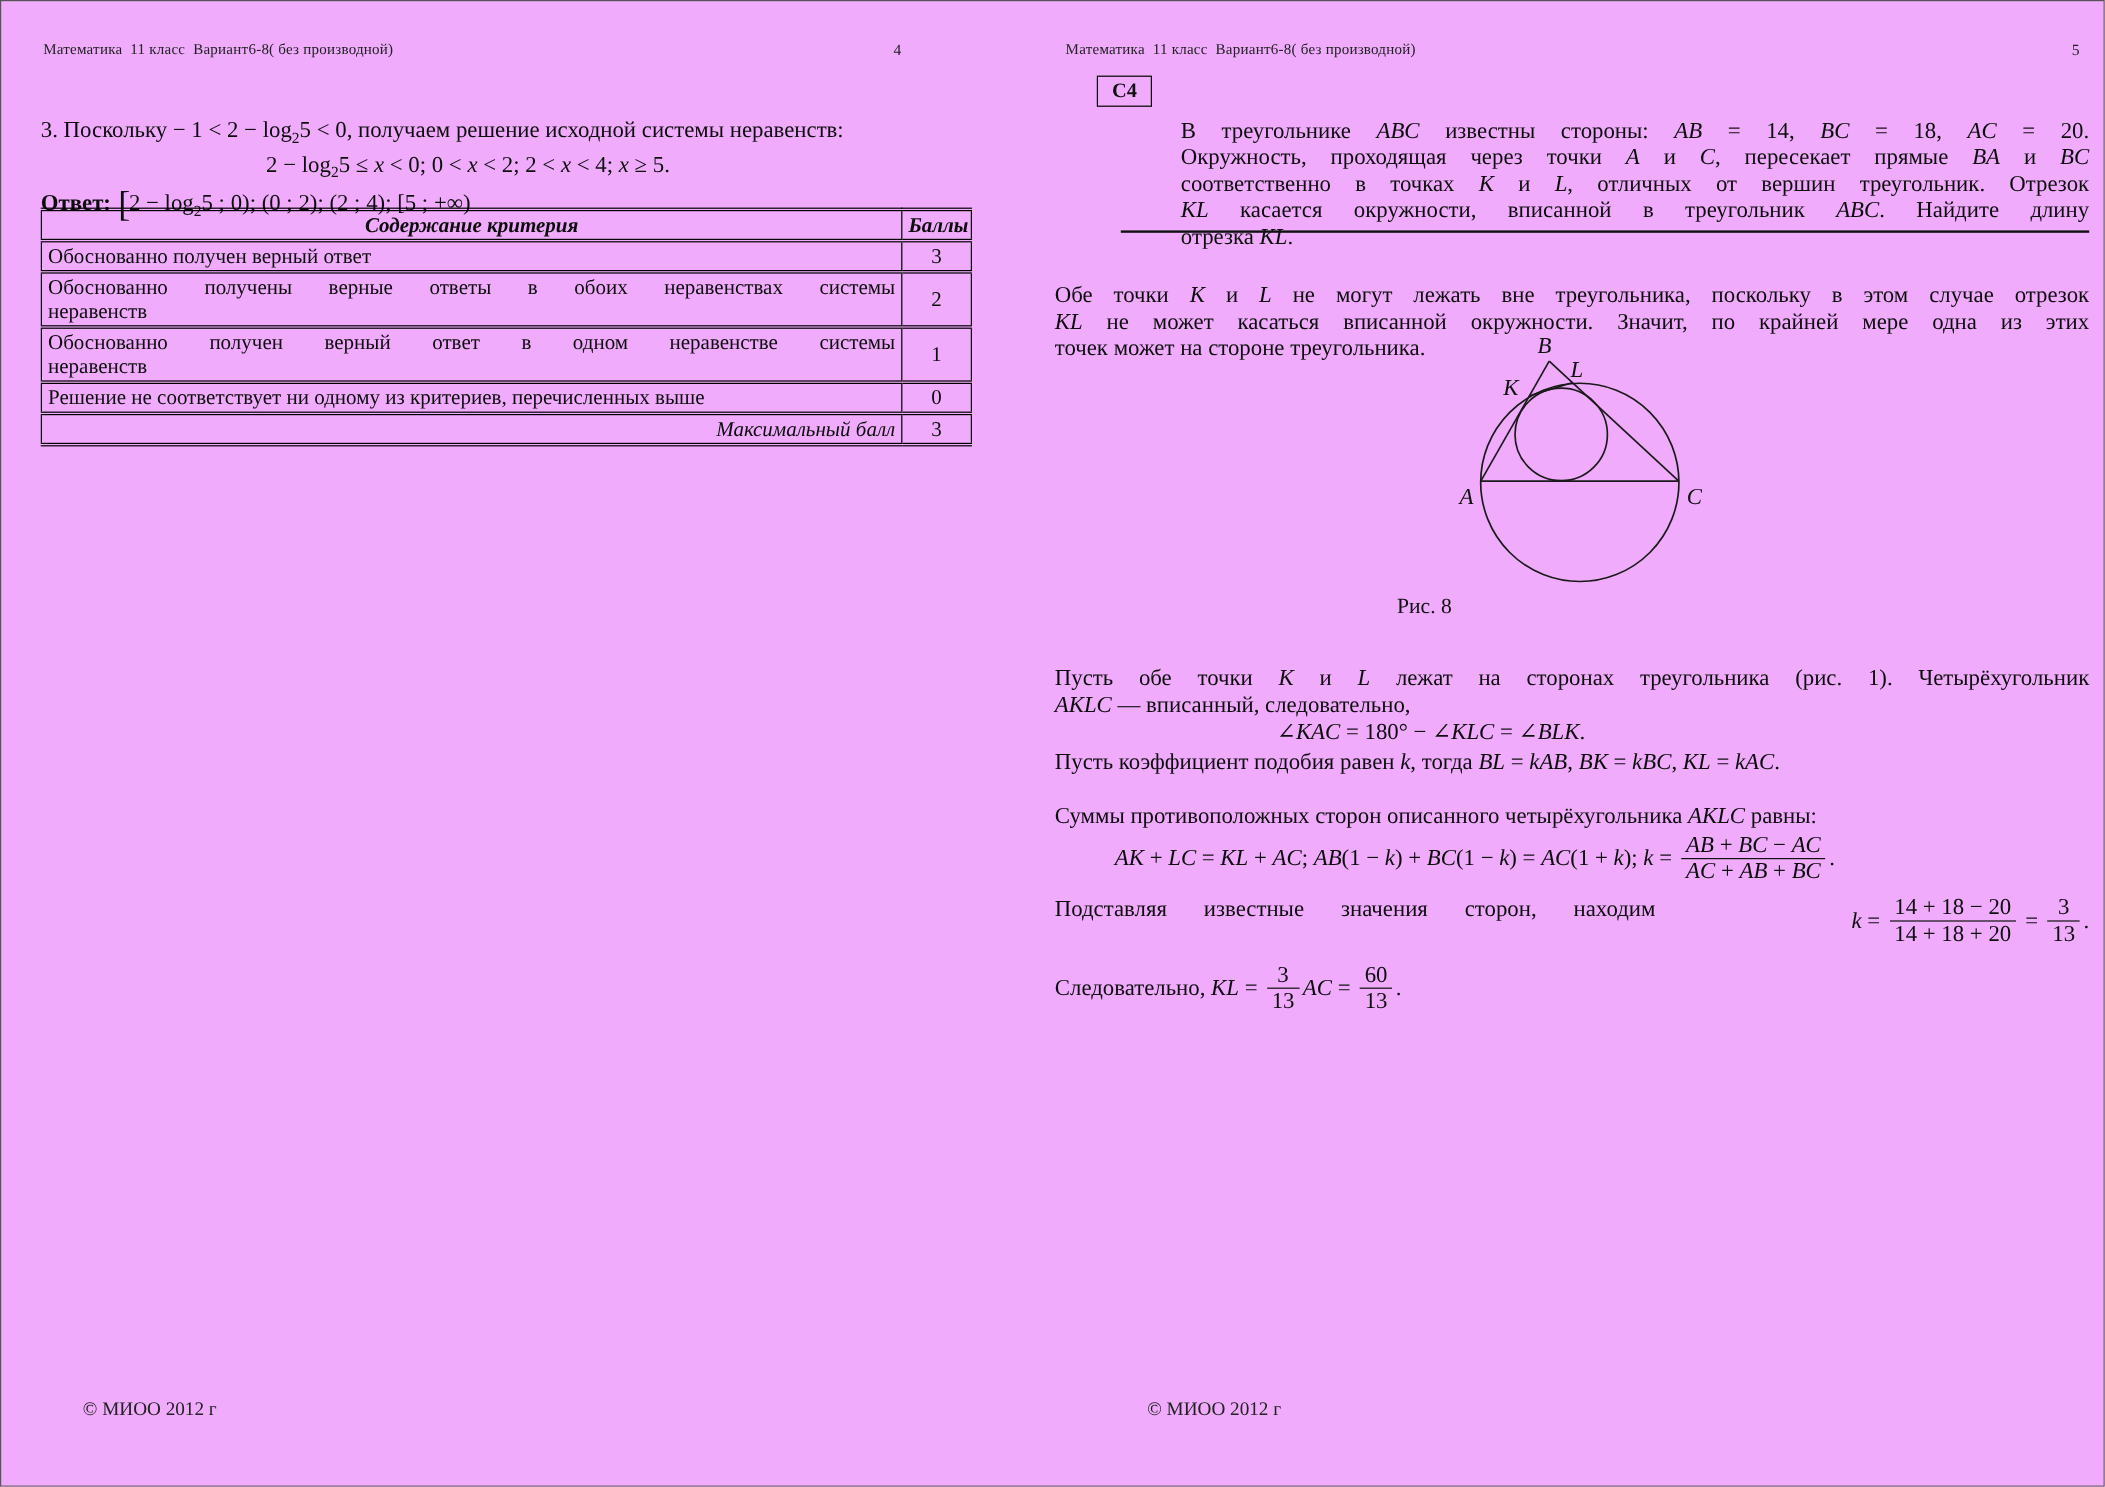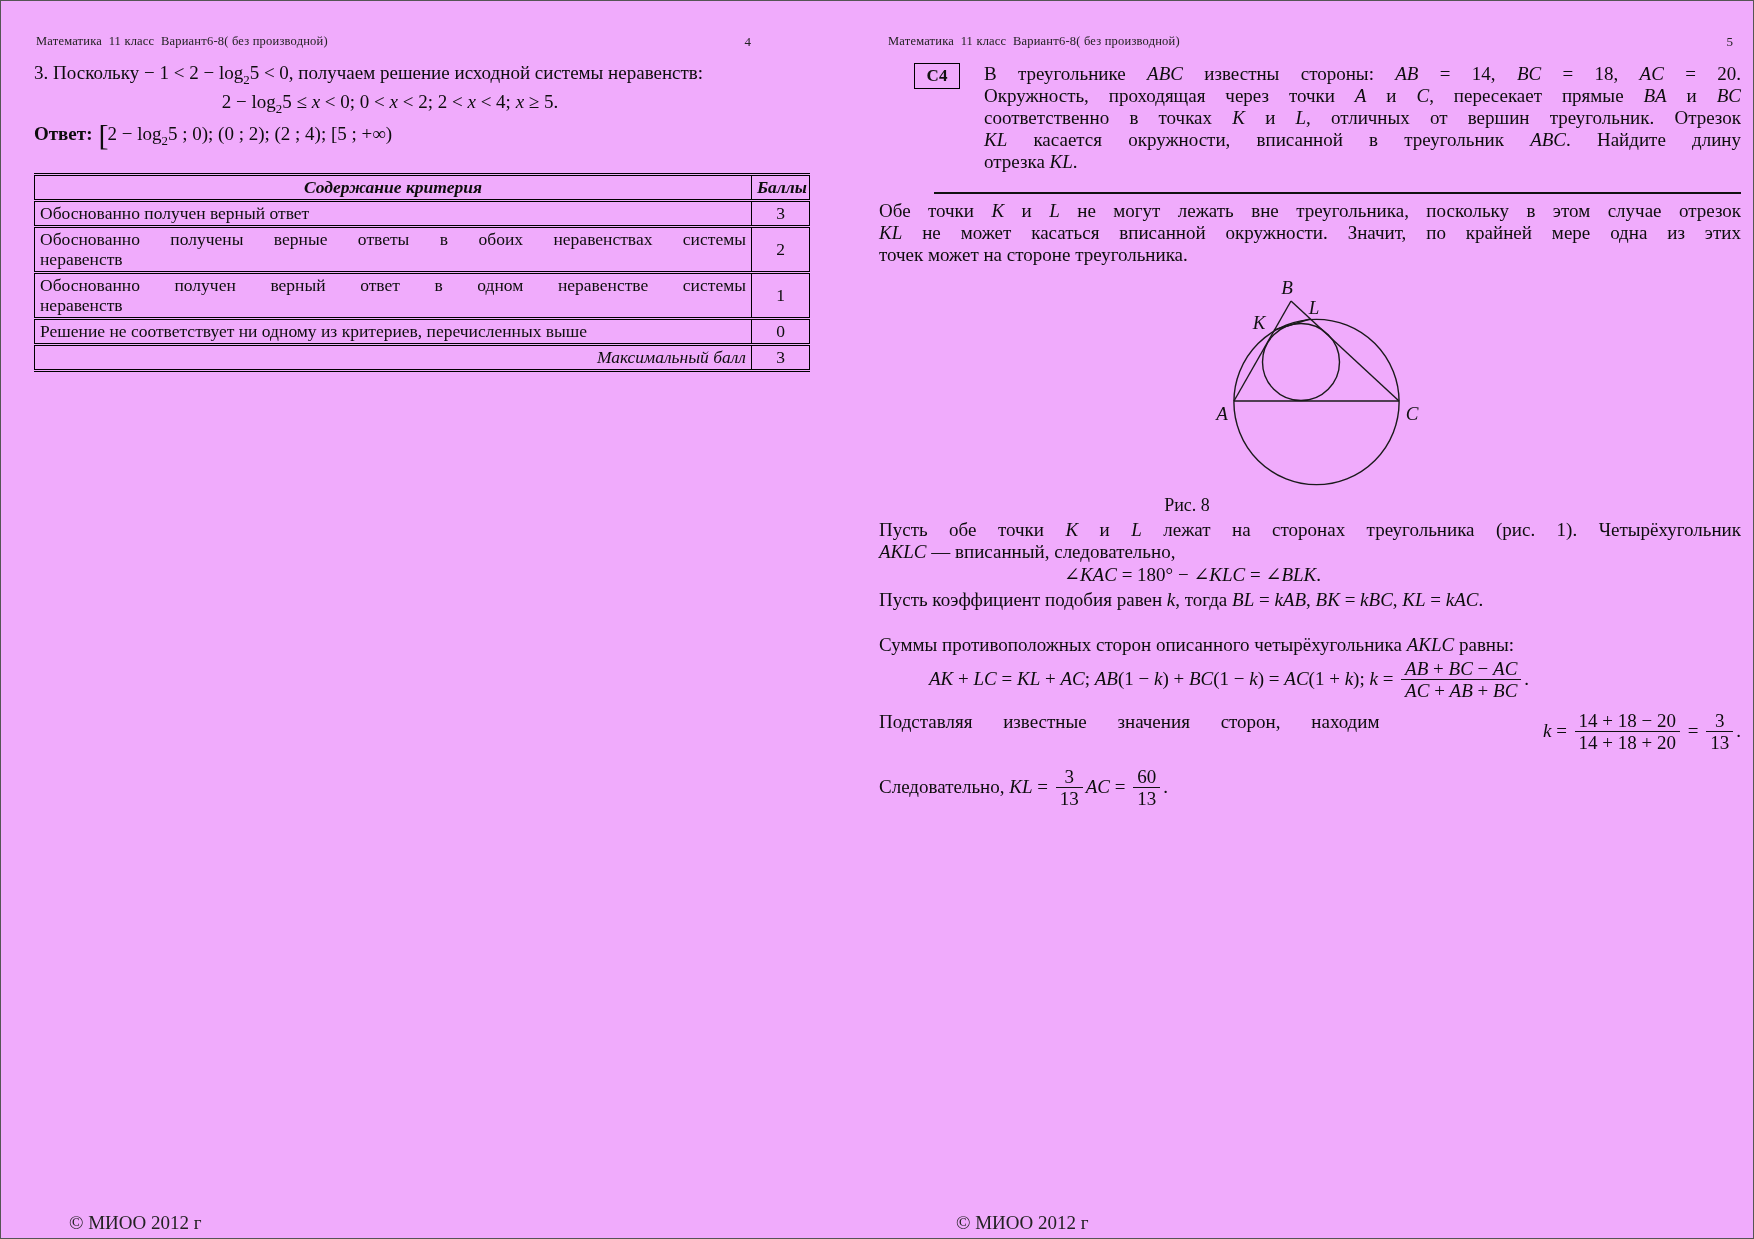--- a/index.html
+++ b/index.html
@@ -2,21 +2,21 @@
 <html><head>
 <meta charset="utf-8">
 <style>
   html,body{margin:0;padding:0;background:#fff;}
   body{width:1754px;height:1239px;position:relative;
        font-family:"Liberation Serif","DejaVu Serif",serif;color:#111;}
   .sheet{position:absolute;left:0;top:0;width:1752px;height:1237px;border:1px solid #555;background:#f0abfc;}
   .abs{position:absolute;}
   .hdr{font-size:12.5px;color:#222;white-space:pre;letter-spacing:.2px;}
   .pgnum{font-size:13px;color:#222;text-align:right;}
-  .body-text{font-size:19px;line-height:22px;color:#0d0d0d;}
+  .body-text{font-size:19px;line-height:22px;color:#0d0d0d;margin-top:36px;}
   .tl-just{text-align:justify;text-align-last:justify;}
   .center{text-align:center;}
   .s-i{font-style:italic;}
   .s-sub{font-size:68%;vertical-align:sub;}
   .s-big{font-size:30px;line-height:0;vertical-align:-5px;letter-spacing:-1px;}
   .frac{display:inline-flex;flex-direction:column;vertical-align:middle;text-align:center;
         line-height:1.12;margin:0 3px;position:relative;top:-1px;}
   .fnum{padding:0 4px;}
   .fden{padding:0 4px;border-top:1.3px solid #111;}
   .answer-label{font-weight:bold;margin-right:6px;}
@@ -25,21 +25,21 @@
   .crit-table th,.crit-table td{border:1.5px solid #000;border-top:none;border-bottom:3px double #000;
         padding:1px 5px 2px 5px;font-size:17.5px;line-height:20px;vertical-align:middle;color:#0d0d0d;}
   .crit-table{border:1.5px solid #000;border-top:3px double #000;border-bottom:3px double #000;}
   .crit-table th{font-weight:bold;text-align:center;font-style:italic;}
   .pts{text-align:center;}
   .maxrow{font-style:italic;text-align:right;padding-right:10px;}
   
   .c4-box{width:44px;height:24px;border:1.5px solid #000;text-align:center;
           font-weight:bold;font-size:17px;line-height:24px;}
   .divider{border-top:2px solid #111;height:0;}
-  .footer{font-size:19px;color:#222;margin-top:46px;}
+  .footer{font-size:16px;color:#222;}
   .fig-caption{font-size:18px;text-align:center;}
   svg .stroke{stroke:#1a1a1a;stroke-width:1.4;fill:none;}
   svg text{font-family:"Liberation Serif","DejaVu Serif",serif;font-style:italic;
            font-size:19px;fill:#111;text-anchor:middle;}
   .p5-flex{display:flex;justify-content:space-between;align-items:flex-start;}
   .p5-words{word-spacing:26px;}
 </style>
 </head>
 <body>
 

